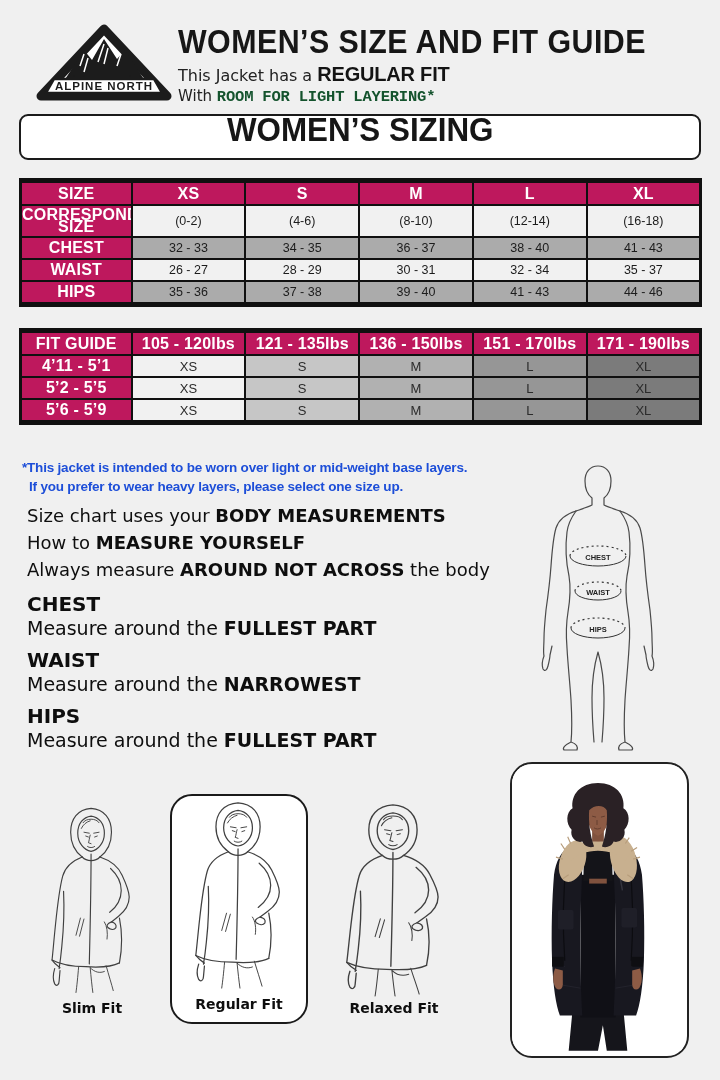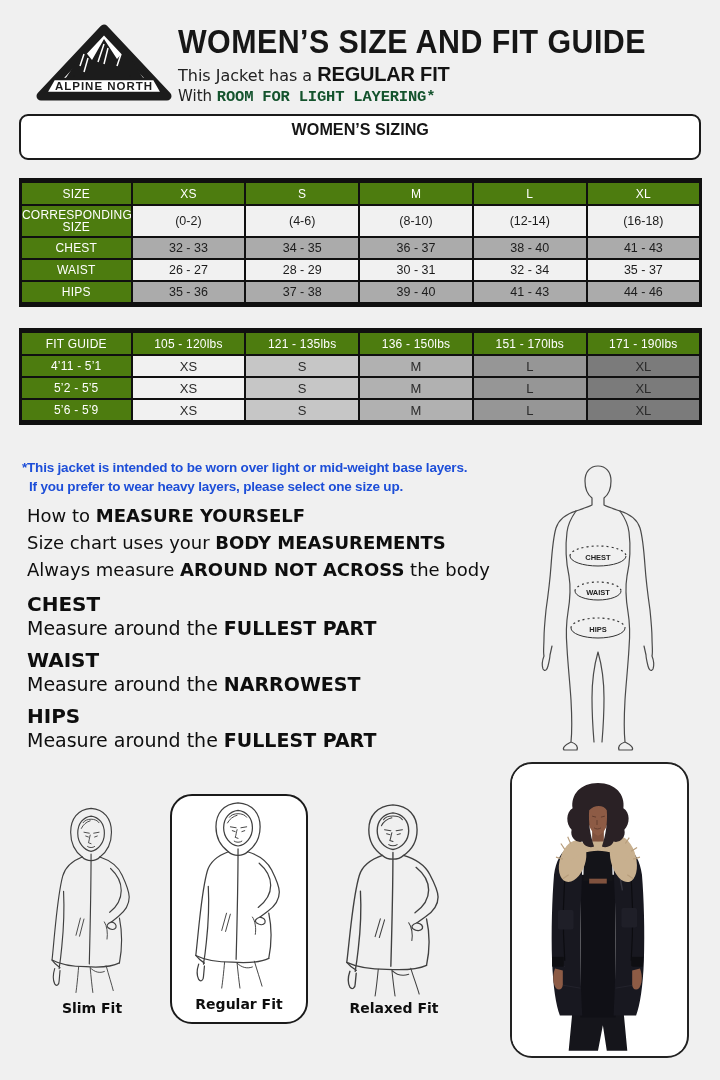--- a/index.html
+++ b/index.html
@@ -12,29 +12,29 @@
   .big-title{font-size:33px;font-weight:bold;letter-spacing:.5px;color:#161616;line-height:36px;}
   .cond{display:inline-block;transform:scaleX(.92);transform-origin:0 50%;white-space:nowrap;}
   .condc{display:inline-block;transform:scaleX(.95);transform-origin:50% 50%;white-space:nowrap;}
   .sub1{margin-top:3px;font-family:"DejaVu Sans",sans-serif;font-size:16px;color:#222;}
   .sub1 b{font-family:"Liberation Sans",sans-serif;font-size:20px;letter-spacing:-.2px;color:#141414;}
   .sub2{margin-top:1px;font-family:"DejaVu Sans",sans-serif;font-size:15px;color:#222;}
   .sub2 b{font-family:Liberation Mono, monospace;font-size:15.5px;letter-spacing:-.2px;color:#14532d;}
   
   #sizing-panel{left:19px;top:114px;width:678px;height:41px;background:#fff;border:2px solid #1a1a1a;
     border-radius:9px;text-align:center;padding-top:1px;}
-  .panel-title{font-size:17px;font-weight:bold;line-height:26px;color:#161616;}
+  .panel-title{font-size:33px;font-weight:bold;line-height:26px;color:#161616;}
   .panel-note{font-size:11.5px;line-height:13px;color:#111;}
   .panel-note b{font-size:11.5px;}
   
   table.sz{border-collapse:collapse;table-layout:fixed;position:absolute;left:19px;width:683px;
     border:3px solid #101010;border-top-width:5px;border-bottom-width:5px;background:#fff;}
   #table1{top:178px;} #table2{top:328px;}
   table.sz td{border:2px solid #101010;text-align:center;vertical-align:middle;padding:0;overflow:hidden;}
-  td.hdr,td.lbl{background:#4d7c0f;color:#fff;font-weight:normal;font-size:12px;letter-spacing:.2px;line-height:12px;}
+  td.hdr,td.lbl{background:#be185d;color:#fff;font-weight:bold;font-size:16px;letter-spacing:.2px;line-height:12px;}
   td.val{font-size:12.5px;color:#1c1c1c;}
   tr.h1 td{height:21px;} tr.rc td{height:30px;} tr.rn td{height:20px;}
   tr.r-light td.val{background:#f1f1f1;} tr.r-gray td.val{background:#ababab;}
   #table2 td.val{font-size:13px;color:#2b2b2b;}
   
   #layer-note{left:22px;top:458px;font-family:"Liberation Sans",sans-serif;font-weight:bold;
     font-size:13.5px;line-height:19px;letter-spacing:-.2px;color:#1d4ed8;}
   #layer-note .l2{padding-left:7px;}
   #measure-intro{left:27px;top:502px;font-family:"DejaVu Sans",sans-serif;font-size:18px;line-height:27px;color:#0e0e0e;}
   .section{left:27px;font-family:"DejaVu Sans",sans-serif;color:#0e0e0e;}
@@ -200,22 +200,22 @@
   </tr>
 </tbody>
   </table>
 
 <div id="layer-note" class="abs">
   <div>*This jacket is intended to be worn over light or mid-weight base layers.</div>
   <div class="l2">If you prefer to wear heavy layers, please select one size up.</div>
 </div>
 
 <div id="measure-intro" class="abs">
+  <div><span>Size chart uses your </span><b>BODY MEASUREMENTS</b></div>
   <div><span>How to </span><b>MEASURE YOURSELF</b></div>
-  <div><span>Size chart uses your </span><b>BODY MEASUREMENTS</b></div>
   <div><span>Always measure </span><b>AROUND NOT ACROSS</b><span> the body</span></div>
 </div>
 
 <div id="sec-chest" class="abs section">
   <div class="sec-h">CHEST</div>
   <div class="sec-d"><span>Measure around the </span><b>FULLEST PART</b></div>
 </div>
 <div id="sec-waist" class="abs section">
   <div class="sec-h">WAIST</div>
   <div class="sec-d"><span>Measure around the </span><b>NARROWEST</b></div>

